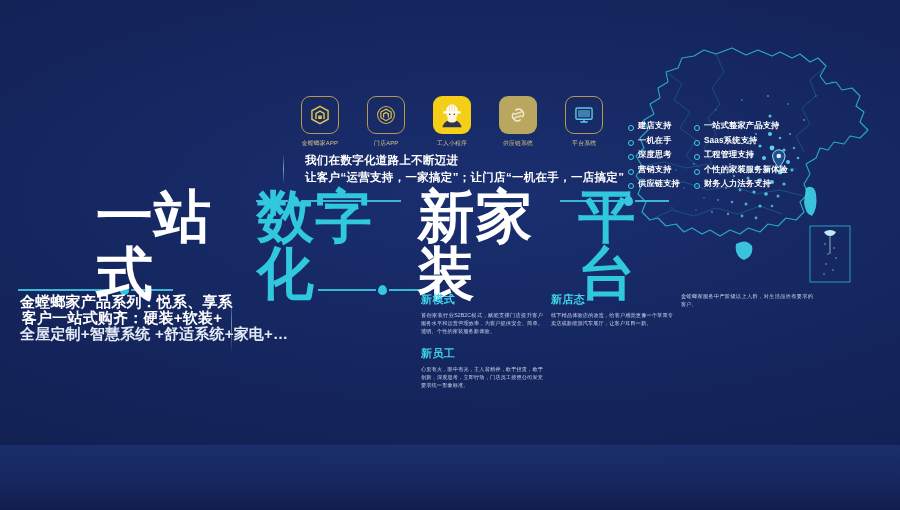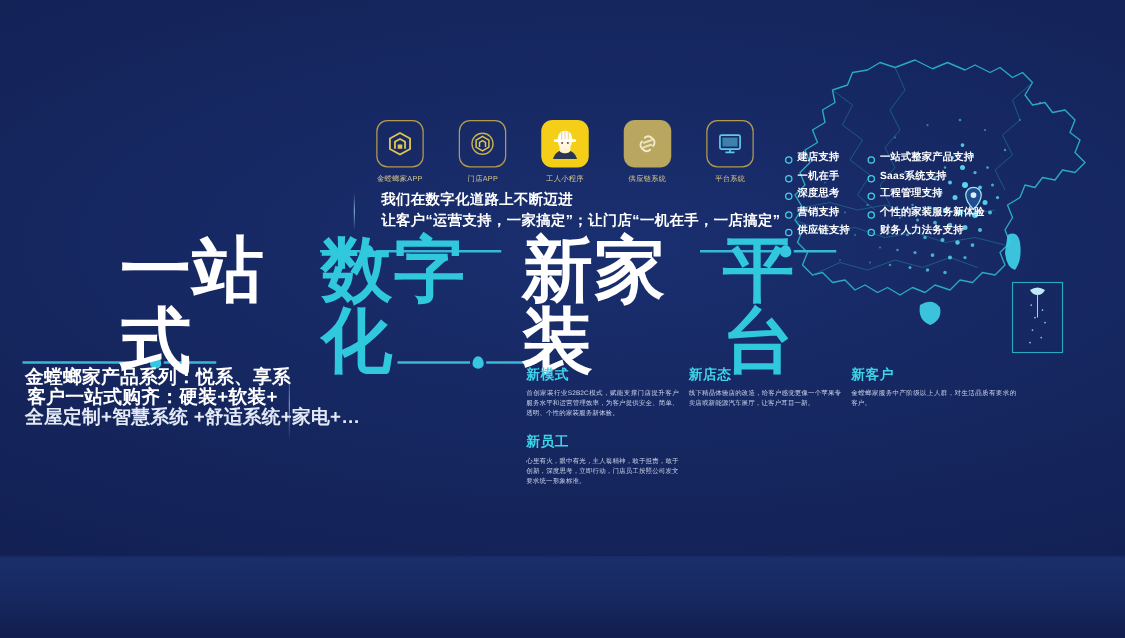--- a/index.html
+++ b/index.html
@@ -362,21 +362,20 @@
     <div class="crow">
       <div class="card">
         <div class="ctitle">新模式</div>
         <div class="cbody">首创家装行业S2B2C模式，赋能支撑门店提升客户服务水平和运营管理效率，为客户提供安全、简单、透明、个性的家装服务新体验。</div>
       </div>
       <div class="card">
         <div class="ctitle">新店态</div>
         <div class="cbody">线下精品体验店的改造，给客户感觉更像一个苹果专卖店或新能源汽车展厅，让客户耳目一新。</div>
       </div>
       <div class="card wide">
-        <div class="ctitle">新客户</div>
         <div class="cbody">金螳螂家服务中产阶级以上人群，对生活品质有要求的客户。</div>
       </div>
     </div>
     <div class="crow crow2">
       <div class="card">
         <div class="ctitle">新员工</div>
         <div class="cbody">心里有火，眼中有光，主人翁精神，敢于担责，敢于创新，深度思考，立即行动，门店员工按照公司发文要求统一形象标准。</div>
       </div>
       <div class="card wide"></div>
     </div>

